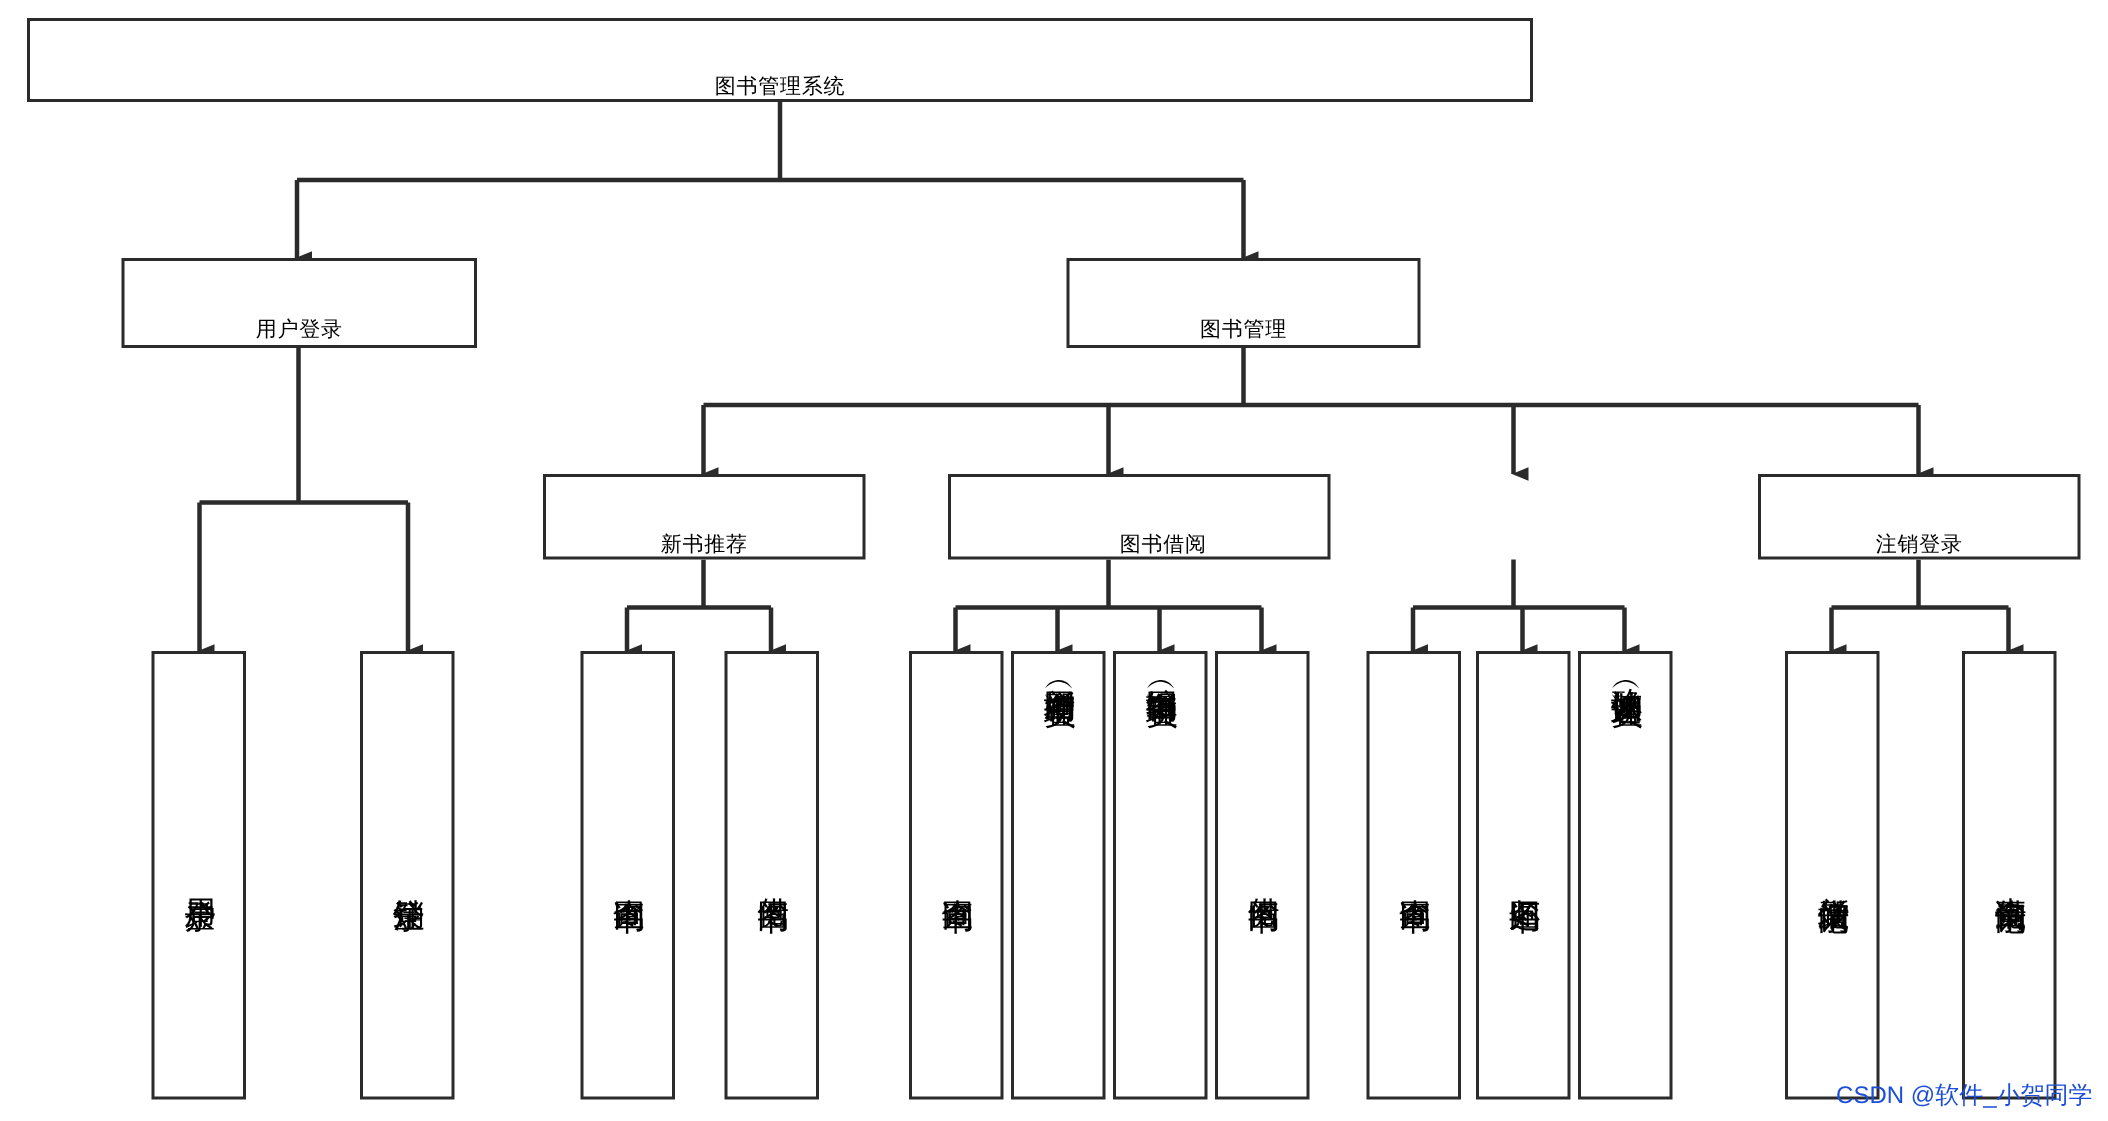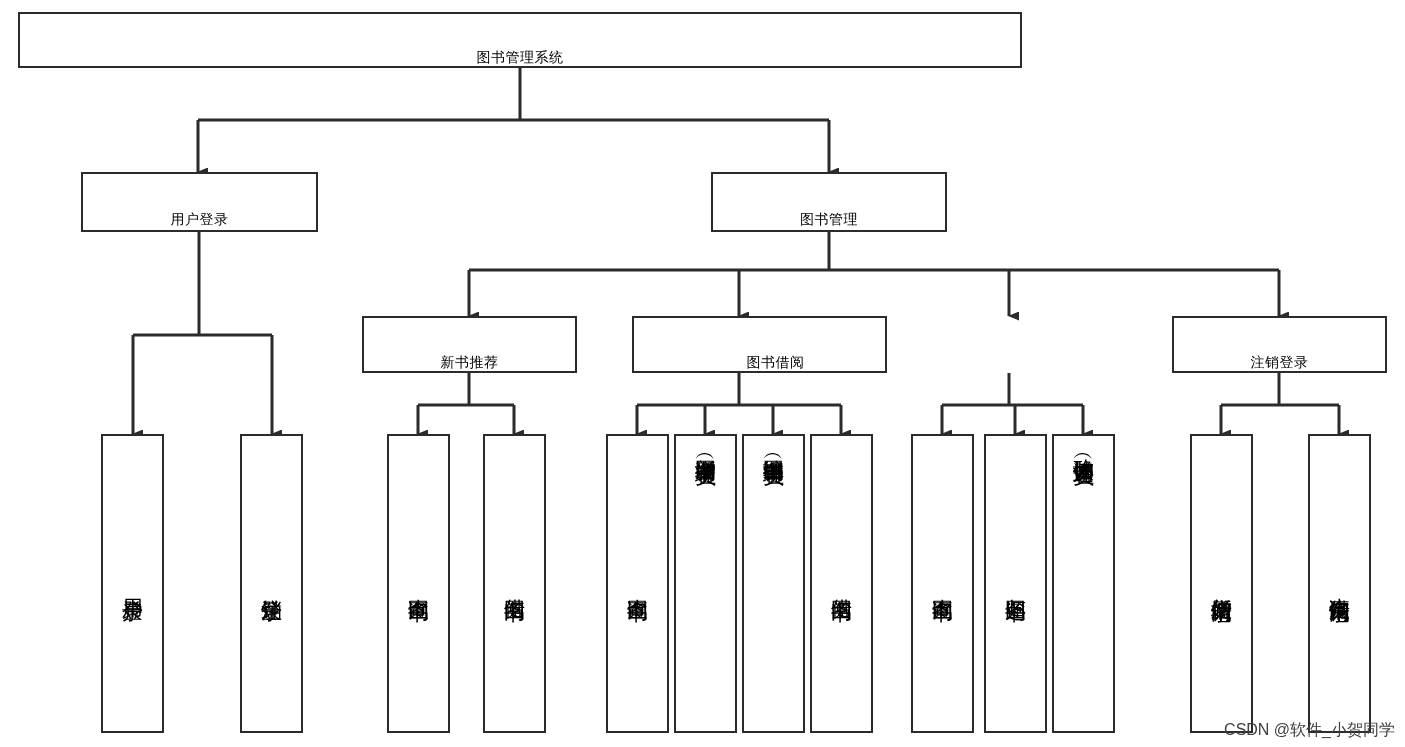--- a/index.html
+++ b/index.html
@@ -58,21 +58,21 @@
   }
   .node-v.center-v {
     align-items: center;
     padding-top: 0;
   }
   #watermark {
     position: absolute;
     right: 10px;
     bottom: 6px;
     font-size: 16px;
-    color: #404040;
+    color: #1d4ed8;
     white-space: nowrap;
     z-index: 5;
     font-family: "Liberation Sans", "DejaVu Sans", sans-serif;
   }
 </style>
 </head>
 <body>
 
 <div id="diagram-root">
 

